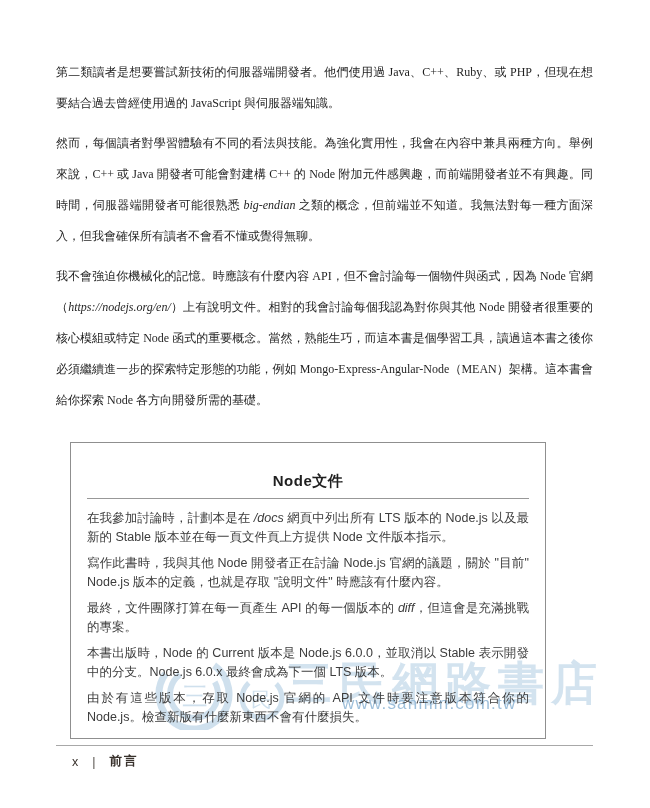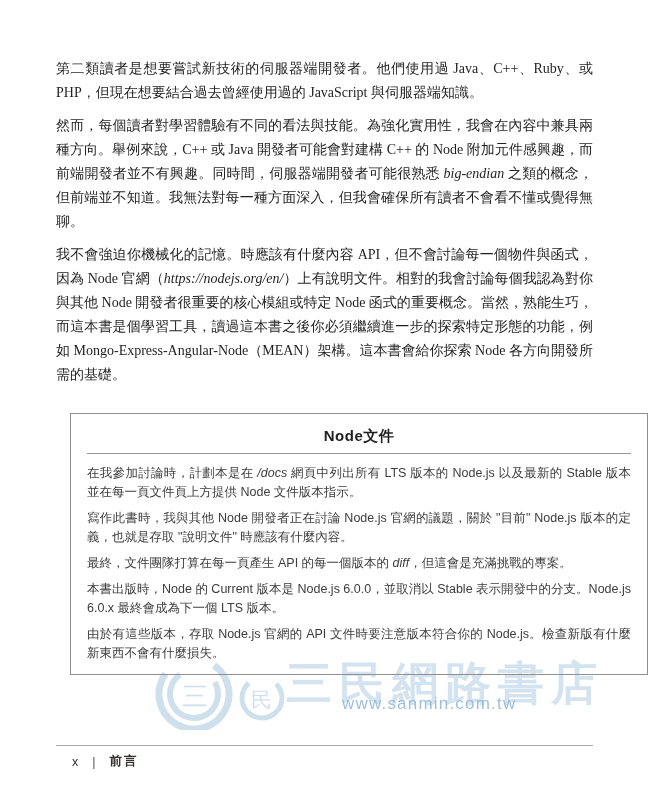--- a/index.html
+++ b/index.html
@@ -28,33 +28,33 @@
     font-size:17px; letter-spacing:1.2px;
     color:#8db4d4; opacity:.85; white-space:nowrap;
   }
 
   
   .content {
     position:absolute; left:56px; top:57px; width:537px; z-index:1;
   }
   .body-para {
     margin:0 0 9px 0;
-    font-size:14px; line-height:24px;
+    font-size:12px; line-height:31px;
     text-align:justify; text-justify:inter-ideograph;
     color:#1f1f1f;
   }
   .body-para em, .note-para em { }
 
   
   .note-box {
     box-sizing:border-box;
     margin:26px 25px 0 14px;
-    width:578px;
+    width:476px;
     border:1px solid #8f8f8f;
-    padding:11px 16px 4px 16px;
+    padding:27px 16px 4px 16px;
     background:transparent;
     font-family:"Liberation Sans","DejaVu Sans",sans-serif;
   }
   .note-title {
     margin:2px 0 7px 0;
     font-size:15px; font-weight:700;
     text-align:center; color:#1f1f1f;
     letter-spacing:.5px;
   }
   .note-rule {

